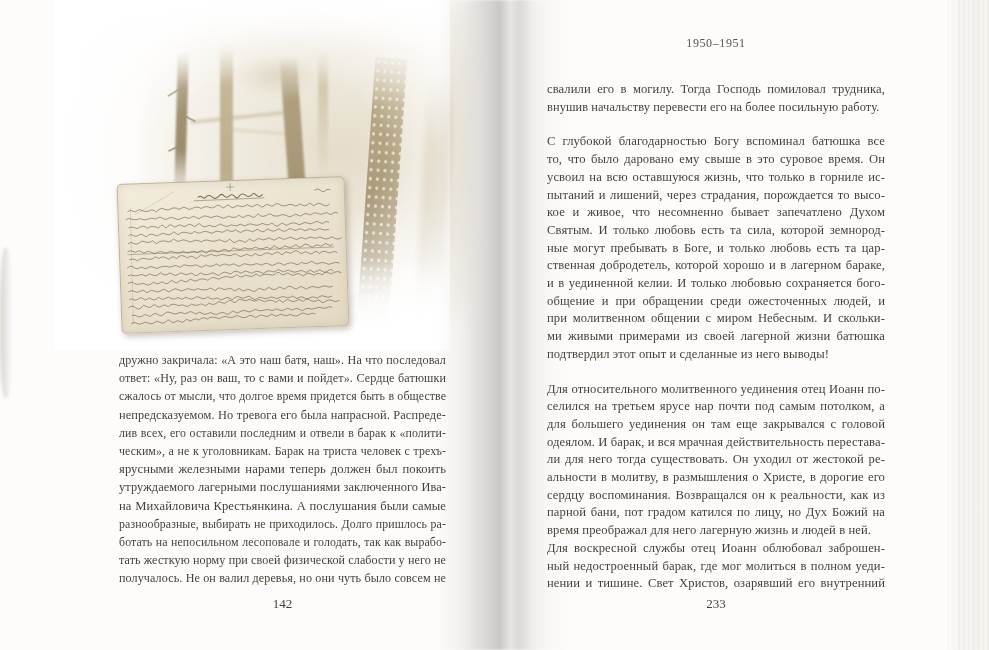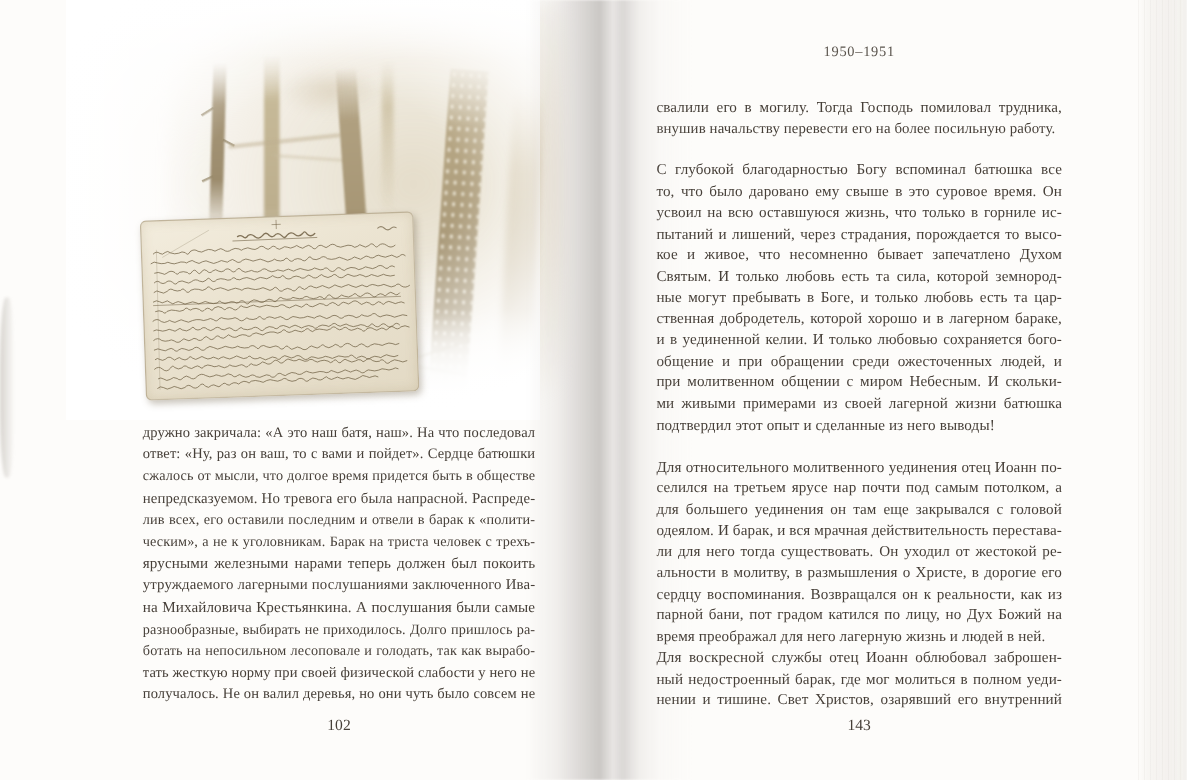--- a/index.html
+++ b/index.html
@@ -138,21 +138,21 @@
         <div class="line" style="font-size: 11.85px;">ческим», а не к уголовникам. Барак на триста человек с трехъ-</div>
         <div class="line" style="">ярусными железными нарами теперь должен был покоить</div>
         <div class="line" style="font-size: 12.35px;">утруждаемого лагерными послушаниями заключенного Ива-</div>
         <div class="line" style="">на Михайловича Крестьянкина. А послушания были самые</div>
         <div class="line" style="font-size: 11.85px;">разнообразные, выбирать не приходилось. Долго пришлось ра-</div>
         <div class="line" style="font-size: 11.85px;">ботать на непосильном лесоповале и голодать, так как вырабо-</div>
         <div class="line" style="font-size: 12.1px;">тать жесткую норму при своей физической слабости у него не</div>
         <div class="line" style="font-size: 12.1px;">получалось. Не он валил деревья, но они чуть было совсем не</div>
       </div>
     </div>
-  <div class="pagenum pn-left">102</div>
+  <div class="pagenum pn-left">142</div>
 
   <div class="header">1950–1951</div>
   <div class="col right-col">
       <div class="para">
         <div class="line" style="">свалили его в могилу. Тогда Господь помиловал трудника,</div>
         <div class="line last" style="font-size: 12.35px;">внушив начальству перевести его на более посильную работу.</div>
       </div>
       <div class="para spaced">
         <div class="line" style="">С глубокой благодарностью Богу вспоминал батюшка все</div>
         <div class="line" style="">то, что было даровано ему свыше в это суровое время. Он</div>
@@ -178,18 +178,18 @@
         <div class="line" style="">сердцу воспоминания. Возвращался он к реальности, как из</div>
         <div class="line" style="">парной бани, пот градом катился по лицу, но Дух Божий на</div>
         <div class="line last" style="">время преображал для него лагерную жизнь и людей в ней.</div>
       </div>
       <div class="para">
         <div class="line" style="">Для воскресной службы отец Иоанн облюбовал заброшен-</div>
         <div class="line" style="">ный недостроенный барак, где мог молиться в полном уеди-</div>
         <div class="line" style="">нении и тишине. Свет Христов, озарявший его внутренний</div>
       </div>
     </div>
-  <div class="pagenum pn-right">143</div>
+  <div class="pagenum pn-right">233</div>
 
   <div class="gutter"></div>
   <div class="right-edge"></div>
   <div class="left-edge"></div>
 </div>
 
 </body></html>

